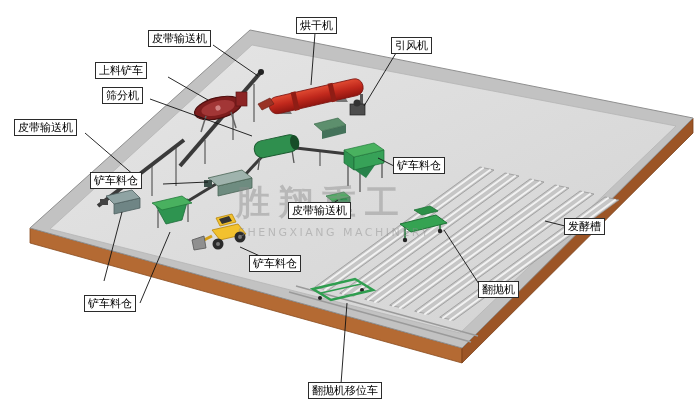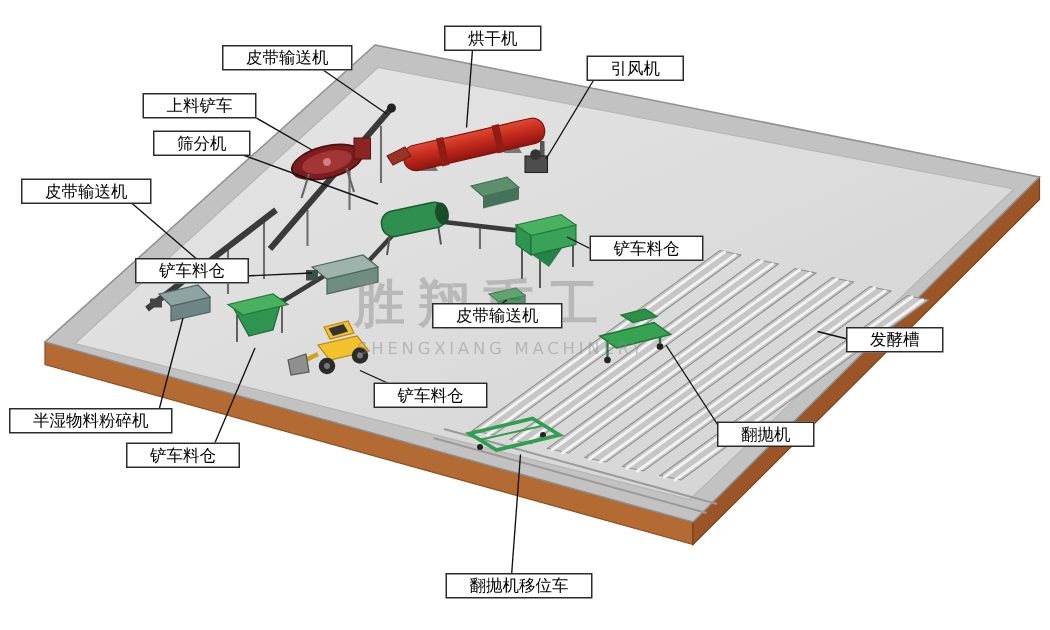--- a/index.html
+++ b/index.html
@@ -1,20 +1,20 @@
 <!DOCTYPE html>
 <html><head>
 <meta charset="utf-8">
 <style>
   html,body{margin:0;padding:0;background:#fff;}
   #stage{position:relative;width:700px;height:420px;background:#ffffff;overflow:hidden;
          font-family:"DejaVu Sans",sans-serif;}
   #scene{position:absolute;left:0;top:0;z-index:1;}
   .lbl{position:absolute;z-index:3;font-size:11px;line-height:15px;color:#000;
-       background:#fff;border:1px solid #2b2b2b;padding:0 15px;white-space:nowrap;}
+       background:#fff;border:1px solid #2b2b2b;padding:0 3px;white-space:nowrap;}
 </style>
 </head>
 <body>
 
 <div id="stage">
 
 <svg id="scene" width="700" height="420" viewBox="0 0 700 420">
   <defs>
     <linearGradient id="gradDryer" x1="0" y1="0" x2="0" y2="1">
       <stop offset="0" stop-color="#e04a32"></stop>
@@ -211,17 +211,16 @@
   <div class="lbl" style="left:391px;top:37px">引风机</div>
   <div class="lbl" style="left:95px;top:62px">上料铲车</div>
   <div class="lbl" style="left:102px;top:87px">筛分机</div>
   <div class="lbl" style="left:14px;top:119px">皮带输送机</div>
   <div class="lbl" style="left:90px;top:172px">铲车料仓</div>
   <div class="lbl" style="left:393px;top:157px">铲车料仓</div>
   <div class="lbl" style="left:288px;top:202px">皮带输送机</div>
   <div class="lbl" style="left:564px;top:218px">发酵槽</div>
   <div class="lbl" style="left:249px;top:255px">铲车料仓</div>
   <div class="lbl" style="left:478px;top:281px">翻抛机</div>
-  <div class="lbl" style="left:6px;top:272px">半湿物料粉碎机</div>
   <div class="lbl" style="left:84px;top:295px">铲车料仓</div>
-  <div class="lbl" style="left:297px;top:382px">翻抛机移位车</div>
+  <div class="lbl" style="left:308px;top:382px">翻抛机移位车</div>
 
 </div>
 
 </body></html>

